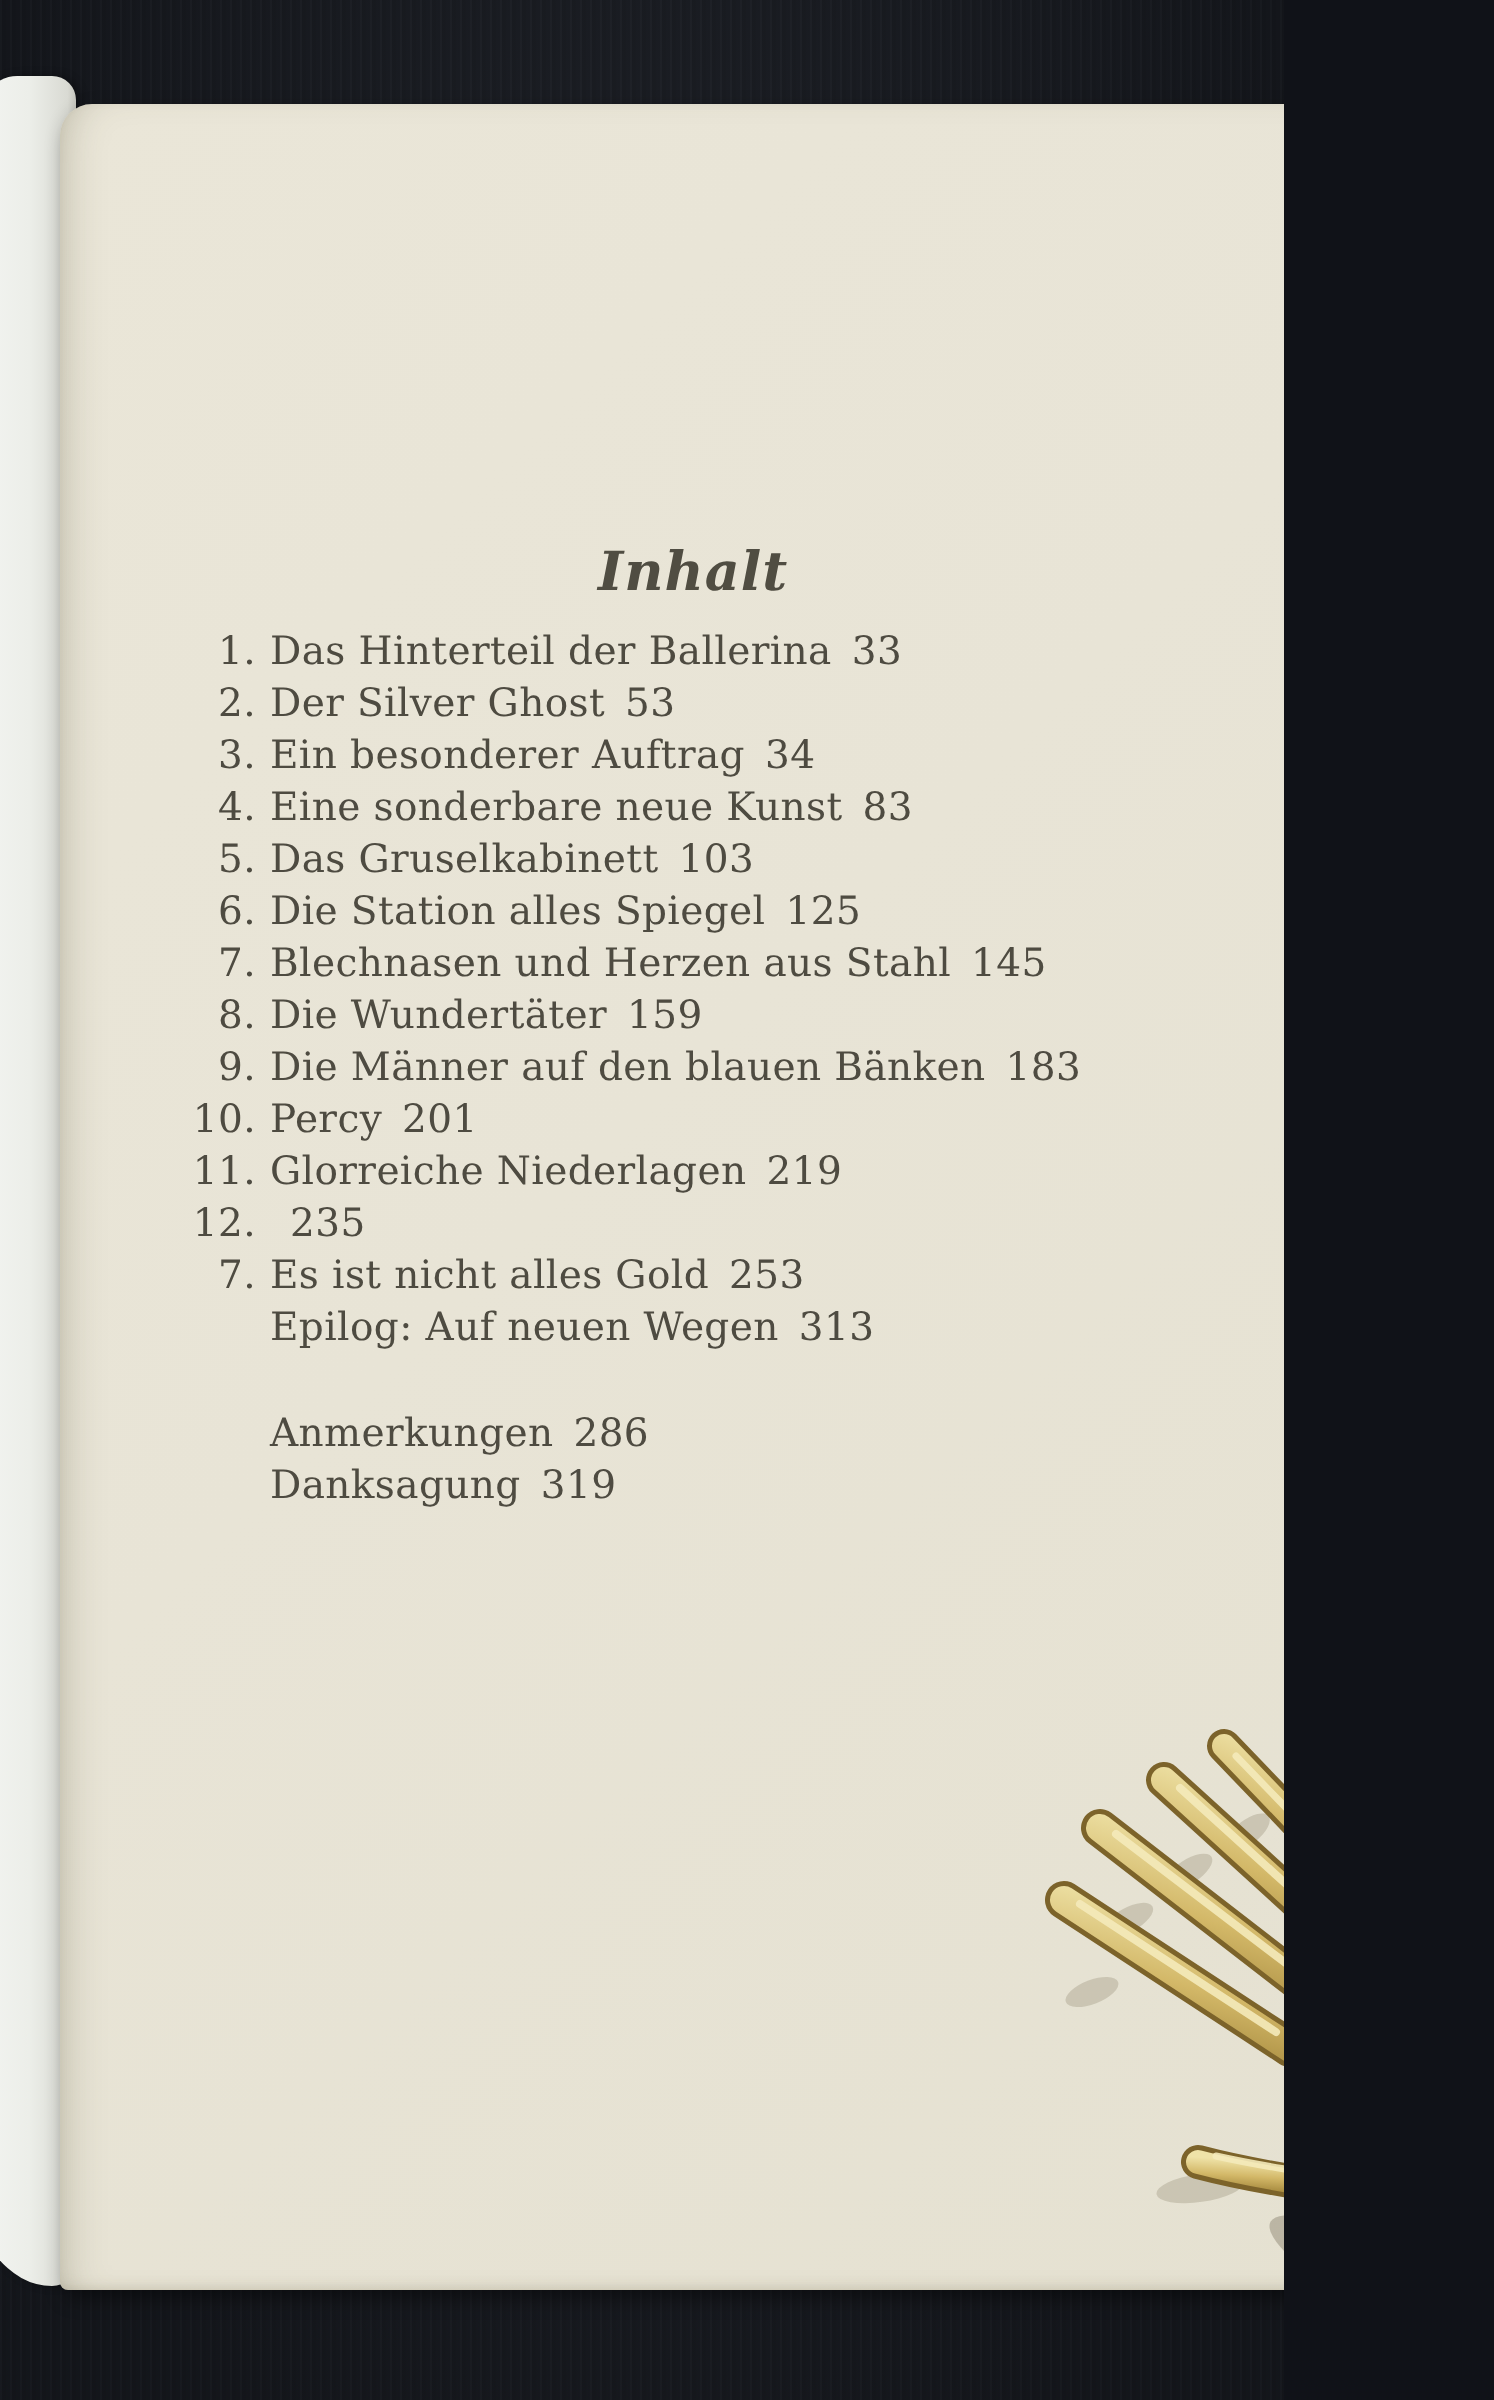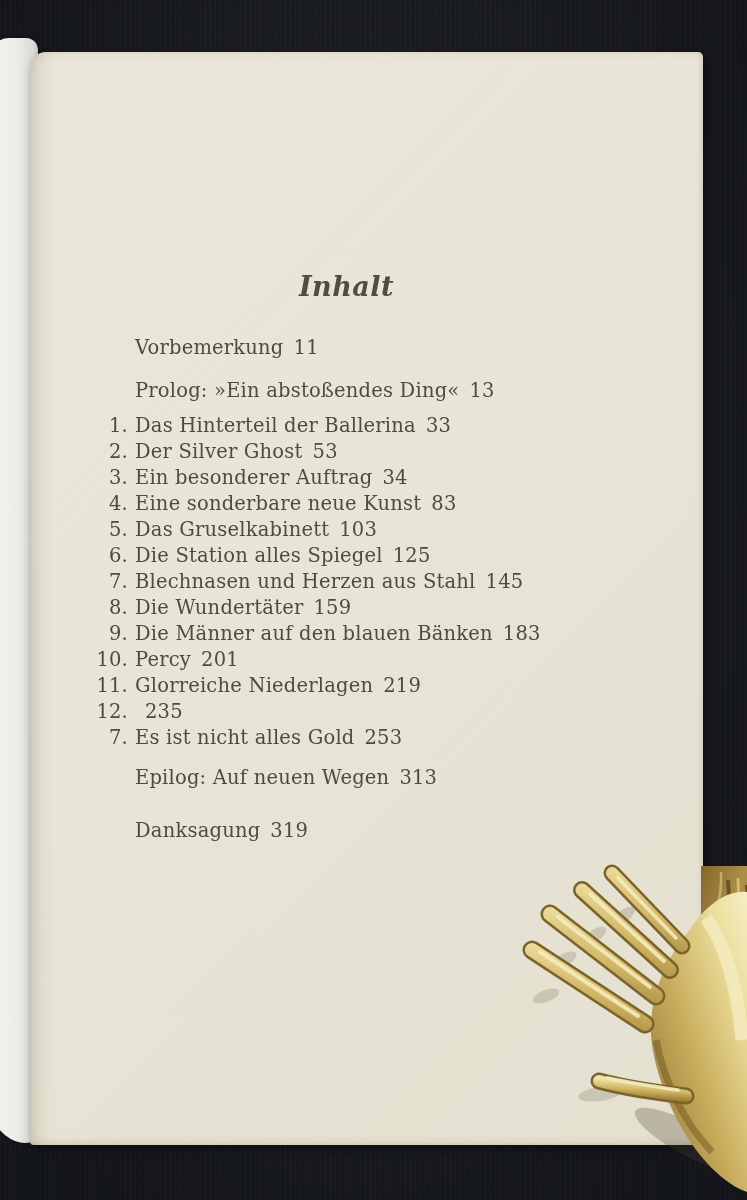--- a/index.html
+++ b/index.html
@@ -1,17 +1,17 @@
 <!DOCTYPE html>
 <html><head>
 <meta charset="utf-8">
 <style>
   html,body{margin:0;padding:0;background:#101218;}
   .scene{
-    position:relative;width:747px;height:1200px;overflow:hidden;
+    position:relative;width:642px;height:1200px;overflow:hidden;
     background:
       radial-gradient(ellipse at 50% 40%, rgba(255,255,255,0.03), rgba(0,0,0,0.25) 85%),
       repeating-linear-gradient(90deg, rgba(255,255,255,0.022) 0 1px, rgba(0,0,0,0.05) 1px 3px, rgba(255,255,255,0) 3px 5px),
       #1a1d24;
     font-family:"DejaVu Serif","Liberation Serif",serif;
   }
   
   .page-stack{
     position:absolute;left:-14px;top:38px;width:52px;height:1105px;
     background:linear-gradient(90deg,#f4f5f2 0%,#eceee9 55%,#d9dad3 92%,#c4c4bc 100%);
@@ -33,49 +33,37 @@
   .toc-title{
     text-align:center;font-style:italic;font-size:27px;line-height:34px;
     letter-spacing:0.5px;margin:0 40px 0 0;color:#504d42;
   }
   .rows{margin-top:31px;}
   .row{display:flex;align-items:baseline;font-size:19.5px;line-height:26px;letter-spacing:0.2px;}
   .num{width:68px;text-align:right;padding-right:7px;flex:none;}
   .pg{margin-left:10px;}
   .m-prolog{margin-top:17px;}
   .m-chapters{margin-top:9px;}
-  .m-epilog{margin-top:14px;}
+  .m-epilog{}
   .m-back{margin-top:27px;}
   
   .brass{position:absolute;left:500px;top:840px;width:247px;height:360px;pointer-events:none;}
 </style>
 </head>
 <body>
 
 <div class="scene">
 
   <div class="page-stack"></div>
 
   <div class="page">
     <div class="content">
 
       <h1 class="toc-title">Inhalt</h1>
 
-      <div class="rows">
-        <div class="row">
-          <span class="num"></span>
-          <span class="label">Vorbemerkung</span>
-          <span class="pg">11</span>
-        </div>
-        <div class="row m-prolog">
-          <span class="num"></span>
-          <span class="label">Prolog: »Ein abstoßendes Ding«</span>
-          <span class="pg">13</span>
-        </div>
-      </div>
 
       <div class="m-chapters">
         <div class="row">
           <span class="num">1.</span>
           <span class="label">Das Hinterteil der Ballerina</span>
           <span class="pg">33</span>
         </div>
         <div class="row">
           <span class="num">2.</span>
           <span class="label">Der Silver Ghost</span>
@@ -137,20 +125,25 @@
         </div>
       </div>
 
       <div class="row m-epilog">
         <span class="num"></span>
         <span class="label">Epilog: Auf neuen Wegen</span>
         <span class="pg">313</span>
       </div>
 
       <div class="m-back">
+        <div class="row">
+          <span class="num"></span>
+          <span class="label">Anmerkungen</span>
+          <span class="pg">286</span>
+        </div>
         <div class="row">
           <span class="num"></span>
           <span class="label">Danksagung</span>
           <span class="pg">319</span>
         </div>
       </div>
 
     </div>
   </div>
 

